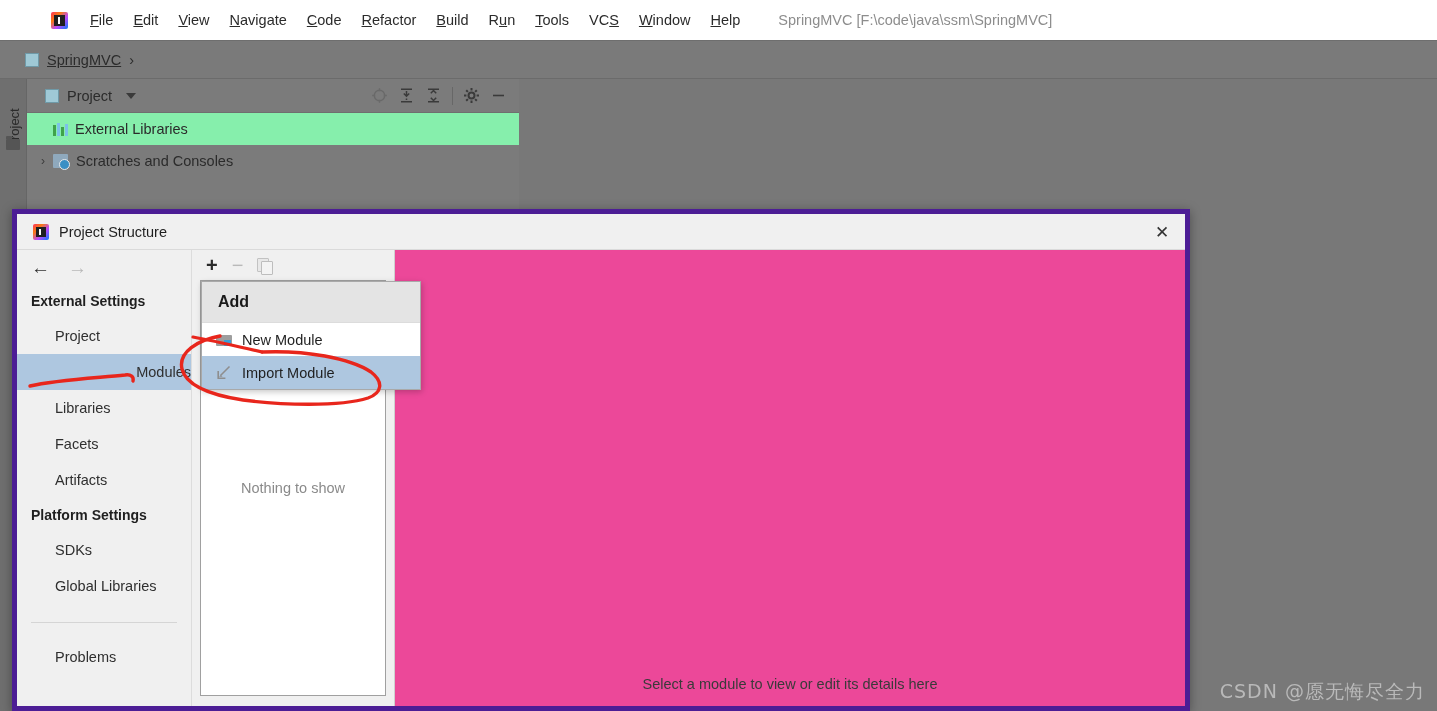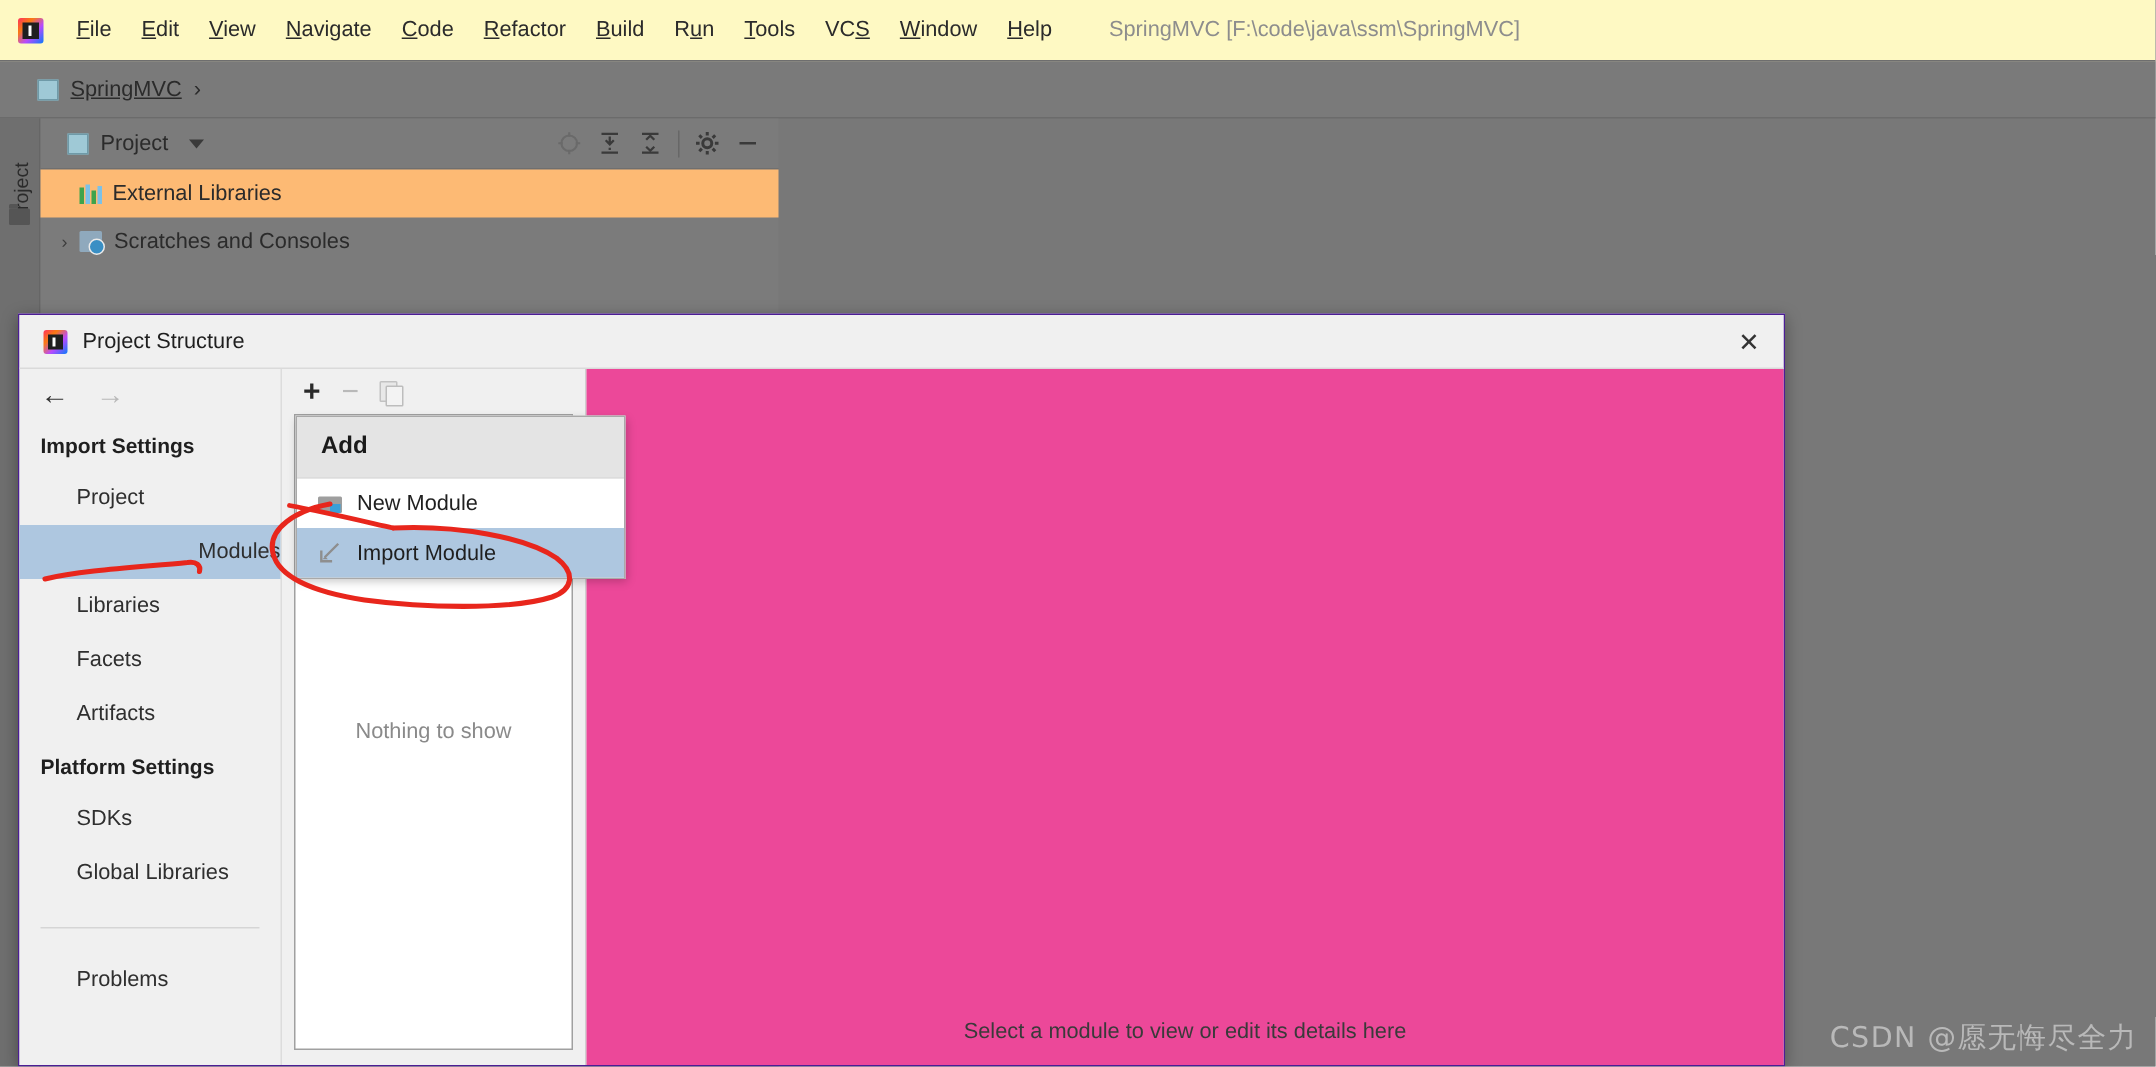--- a/index.html
+++ b/index.html
@@ -9,22 +9,23 @@
     font-family: "Liberation Sans", sans-serif;
   }
   body { background: #787878; position: relative; }
 
   
   #ide { position: absolute; inset: 0; background: #787878; }
 
   .menubar {
     position: absolute; left: 0; top: 0; width: 1437px; height: 41px;
     display: flex; align-items: center; gap: 0px;
-    background: #fef9c3;
+    background: #ffffff;
     border-bottom: 1px solid #6e6e6e;
+    padding-left: 39px;
   }
   .ij-logo {
     width: 17px; height: 17px; margin-left: 12px; margin-right: 12px;
     border-radius: 2px;
     background:
       linear-gradient(135deg,#fe315d 0%,#f97a12 30%,#b74aff 62%,#087cfa 100%);
     position: relative; flex: none;
   }
   .ij-logo::after{
     content:""; position:absolute; left:3px; top:3px; width:11px; height:11px;
@@ -95,21 +96,21 @@
     border-top: 6px solid #3a3a3a;
   }
   .pp-tools { margin-left: auto; display: flex; align-items: center; gap: 10px; padding-right: 12px; }
   .pp-tools svg { display: block; }
   .pp-divider { width:1px; height:18px; background:#676767; }
 
   .tree-row {
     height: 32px; display: flex; align-items: center;
     font-size: 14.5px; color: #2b2b2b;
   }
-  .tree-row.selected { background: #fdba74; }
+  .tree-row.selected { background: #86efac; }
   .tree-arrow {
     width: 10px; margin-left: 14px; margin-right: 2px;
     color: #3c3c3c; font-size: 12px; line-height: 1;
   }
   .lib-icon { width: 14px; height: 13px; margin-left: 26px; margin-right: 8px; position: relative; }
   .lib-icon i { position:absolute; bottom:0; width:3px; display:block; }
   .lib-icon i:nth-child(1){ left:0; height:11px; background:#3fa34b; }
   .lib-icon i:nth-child(2){ left:4px; height:13px; background:#7cc1e8; }
   .lib-icon i:nth-child(3){ left:8px; height:9px;  background:#3fa34b; }
   .lib-icon i:nth-child(4){ left:12px; height:12px; background:#7cc1e8; }
@@ -119,21 +120,21 @@
   }
   .scratch-icon::after{
     content:""; position:absolute; right:-2px; bottom:-2px; width:9px; height:9px;
     border-radius:50%; background:#3a8fc4; border:1.5px solid #eaeaea;
   }
 
   
   #dialog {
     position: absolute; left: 12px; top: 209px; width: 1178px; height: 502px;
     background: #f0f0f0;
-    border: 1px solid #4c1d95;
+    border: 5px solid #4c1d95;
     box-shadow: 0 2px 10px rgba(0,0,0,.35);
     display: flex; flex-direction: column;
   }
   .dlg-titlebar {
     height: 36px; background: #f0f0f0; display: flex; align-items: center;
     border-bottom: 1px solid #dadada; position: relative; flex: none;
   }
   .dlg-ij-logo {
     width: 16px; height: 16px; margin-left: 16px; margin-right: 10px;
     border-radius: 2px; position: relative; flex: none;
@@ -335,21 +336,21 @@
   </div>
 
   <div class="dlg-body">
 
     <div class="dlg-side">
       <div class="nav-bar">
         <span class="nav-arrow">←</span>
         <span class="nav-arrow disabled">→</span>
       </div>
 
-      <div class="side-group">Import Settings</div>
+      <div class="side-group">External Settings</div>
       <div class="side-item">
           <span>Project</span>
         </div>
       <div class="side-item selected">
           <span>Modules</span>
         </div>
       <div class="side-item">
           <span>Libraries</span>
         </div>
       <div class="side-item">

